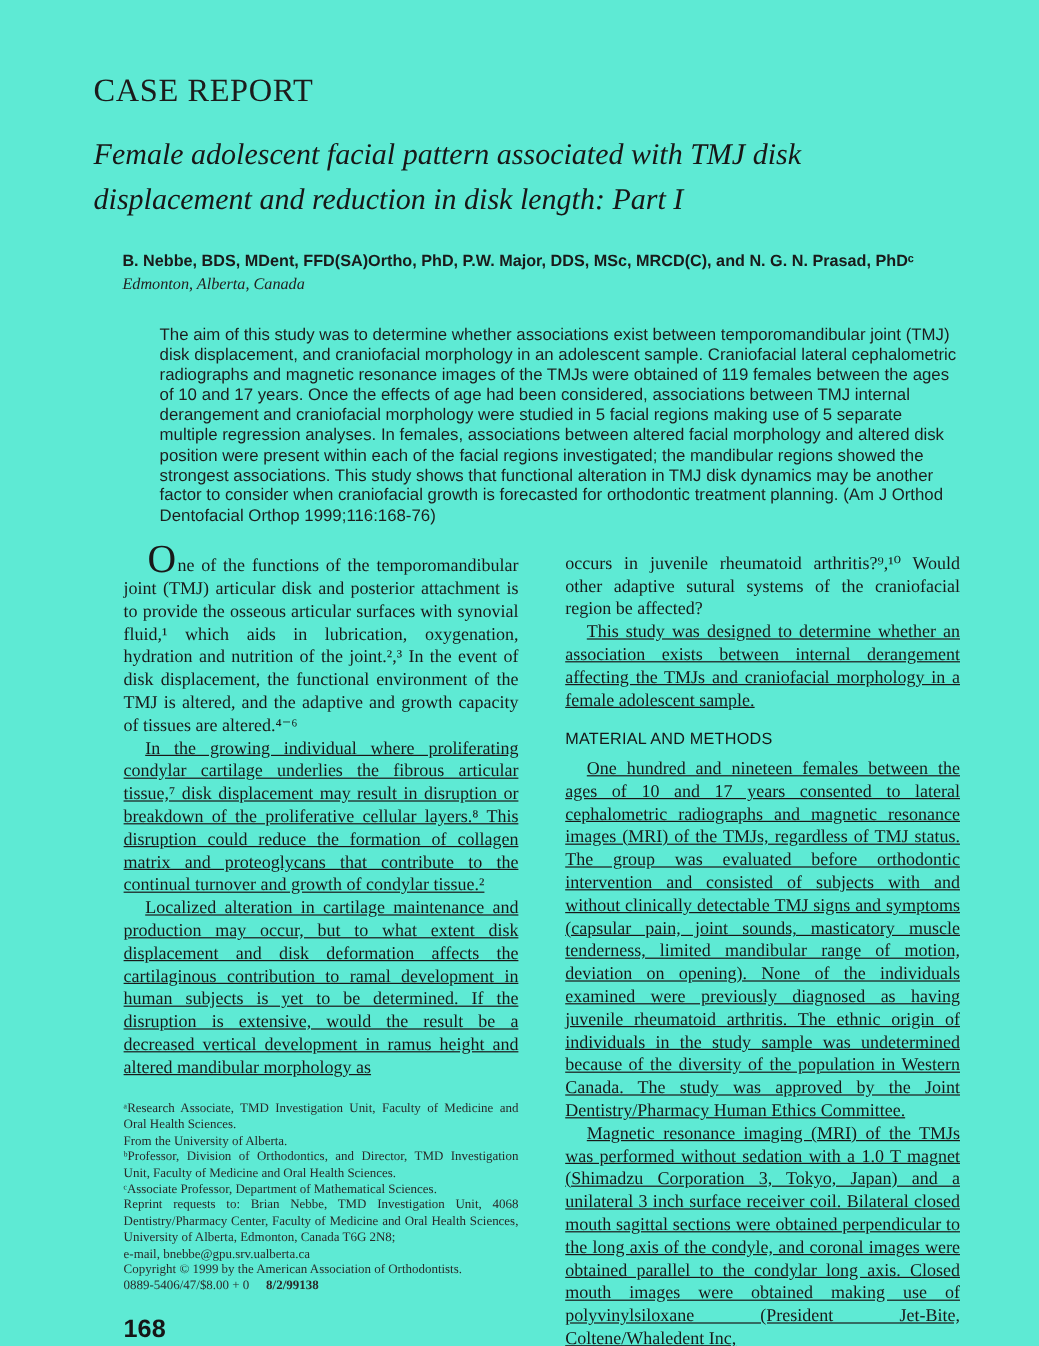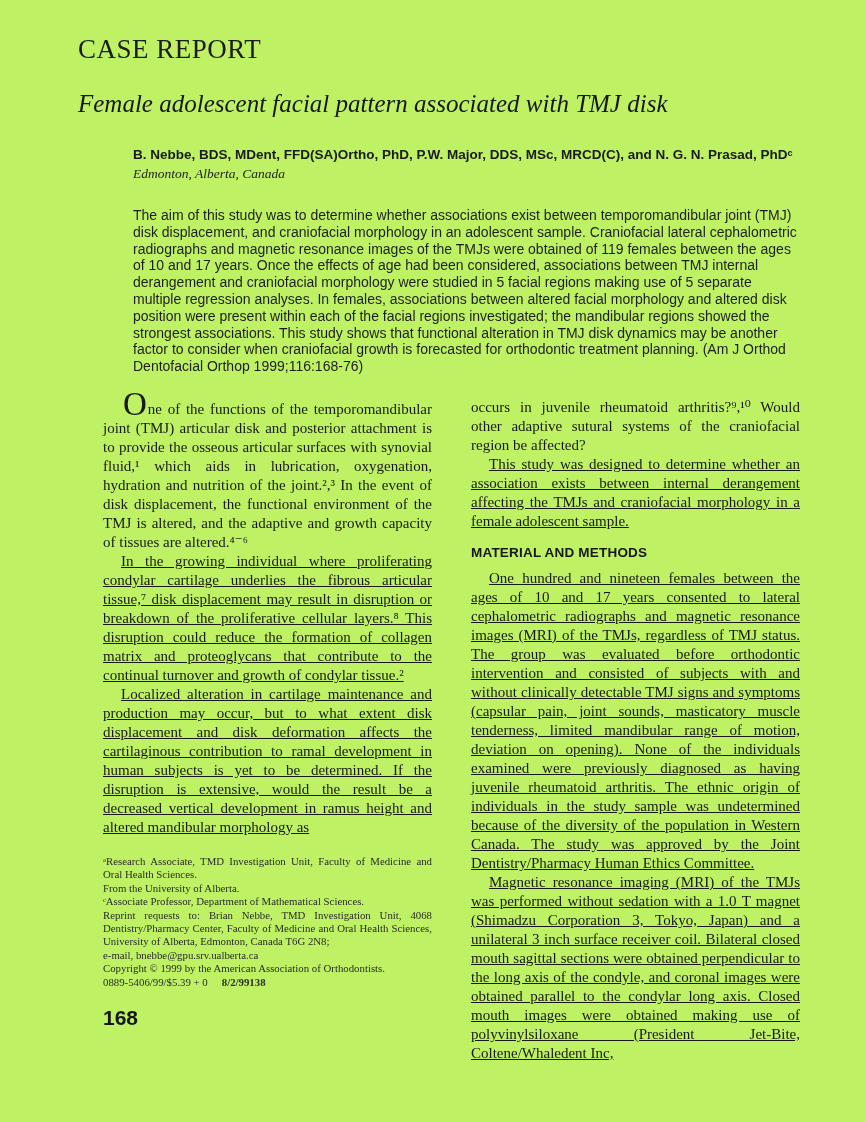--- a/index.html
+++ b/index.html
@@ -1,45 +1,45 @@
 <!DOCTYPE html>
 <html><head>
 <meta charset="utf-8">
 <style>
   * { margin: 0; padding: 0; box-sizing: border-box; }
   html, body { background: #e9e9e7; }
   .page {
     width: 866px;
     height: 1122px;
     margin: 0 auto;
-    background: #bef264;
+    background: #5eead4;
     color: #1b1b1b;
     position: relative;
-    padding: 34px 66px 0 78px;
+    padding: 60px 66px 0 78px;
     overflow: hidden;
     font-family: "Liberation Serif", "DejaVu Serif", serif;
   }
   .kicker {
     font-family: "Liberation Serif", "DejaVu Serif", serif;
     font-size: 27px;
     letter-spacing: 0.5px;
     color: #1c1c1c;
   }
   .title {
     margin-top: 20px;
     font-family: "Liberation Serif", "DejaVu Serif", serif;
     font-style: italic;
     font-weight: normal;
     font-size: 25px;
     line-height: 37px;
     color: #171717;
   }
   .meta {
     margin-top: 24px;
-    margin-left: 55px;
+    margin-left: 24px;
   }
   .authors {
     font-family: "Liberation Sans", "DejaVu Sans", sans-serif;
     font-weight: bold;
     font-size: 13.5px;
     line-height: 17px;
     color: #1a1a1a;
   }
   .affiliation {
     font-style: italic;
@@ -73,21 +73,21 @@
   .bp.first { text-indent: 20px; }
   .raised-cap {
     font-size: 33px;
     line-height: 10px;
     letter-spacing: 1px;
     position: relative;
     top: 1px;
   }
   .section-heading {
     font-family: "Liberation Sans", "DejaVu Sans", sans-serif;
-    font-weight: bold;
+    font-weight: normal;
     font-size: 13.5px;
     letter-spacing: 0.2px;
     margin: 14px 0 9px 0;
     color: #171717;
   }
   .footnotes {
     margin-top: 18px;
     font-size: 10.8px;
     line-height: 13.4px;
     text-align: justify;
@@ -105,44 +105,46 @@
 </style>
 </head>
 <body>
 
 <div class="page">
 
   <div class="kicker">CASE REPORT</div>
 
   <h1 class="title">
     <div>Female adolescent facial pattern associated with TMJ disk</div>
+    <div>displacement and reduction in disk length: Part I</div>
   </h1>
 
   <div class="meta">
     <div class="authors">B. Nebbe, BDS, MDent, FFD(SA)Ortho, PhD, P.W. Major, DDS, MSc, MRCD(C), and N. G. N. Prasad, PhDᶜ</div>
     <div class="affiliation">Edmonton, Alberta, Canada</div>
   </div>
 
   <div class="abstract">The aim of this study was to determine whether associations exist between temporomandibular joint (TMJ) disk displacement, and craniofacial morphology in an adolescent sample. Craniofacial lateral cephalometric radiographs and magnetic resonance images of the TMJs were obtained of 119 females between the ages of 10 and 17 years. Once the effects of age had been considered, associations between TMJ internal derangement and craniofacial morphology were studied in 5 facial regions making use of 5 separate multiple regression analyses. In females, associations between altered facial morphology and altered disk position were present within each of the facial regions investigated; the mandibular regions showed the strongest associations. This study shows that functional alteration in TMJ disk dynamics may be another factor to consider when craniofacial growth is forecasted for orthodontic treatment planning. (Am J Orthod Dentofacial Orthop 1999;116:168-76)</div>
 
   <div class="columns">
 
     <div class="col">
       <p class="bp first"><span class="raised-cap">O</span><span>ne of the functions of the temporomandibular joint (TMJ) articular disk and posterior attachment is to provide the osseous articular surfaces with synovial fluid,¹ which aids in lubrication, oxygenation, hydration and nutrition of the joint.²,³ In the event of disk displacement, the functional environment of the TMJ is altered, and the adaptive and growth capacity of tissues are altered.⁴⁻⁶</span></p>
       <p class="bp indent">In the growing individual where proliferating condylar cartilage underlies the fibrous articular tissue,⁷ disk displacement may result in disruption or breakdown of the proliferative cellular layers.⁸ This disruption could reduce the formation of collagen matrix and proteoglycans that contribute to the continual turnover and growth of condylar tissue.²</p>
       <p class="bp indent">Localized alteration in cartilage maintenance and production may occur, but to what extent disk displacement and disk deformation affects the cartilaginous contribution to ramal development in human subjects is yet to be determined. If the disruption is extensive, would the result be a decreased vertical development in ramus height and altered mandibular morphology as</p>
 
       <div class="footnotes">
         <span class="fn">ᵃResearch Associate, TMD Investigation Unit, Faculty of Medicine and Oral Health Sciences.</span>
         <span class="fn">From the University of Alberta.</span>
+        <span class="fn">ᵇProfessor, Division of Orthodontics, and Director, TMD Investigation Unit, Faculty of Medicine and Oral Health Sciences.</span>
         <span class="fn">ᶜAssociate Professor, Department of Mathematical Sciences.</span>
         <span class="fn">Reprint requests to: Brian Nebbe, TMD Investigation Unit, 4068 Dentistry/Pharmacy Center, Faculty of Medicine and Oral Health Sciences, University of Alberta, Edmonton, Canada T6G 2N8;</span>
         <span class="fn">e-mail, bnebbe@gpu.srv.ualberta.ca</span>
         <span class="fn">Copyright © 1999 by the American Association of Orthodontists.</span>
-        <span class="fn fn-issn"><span>0889-5406/99/$5.39 + 0</span><span class="code">8/2/99138</span></span>
+        <span class="fn fn-issn"><span>0889-5406/47/$8.00 + 0</span><span class="code">8/2/99138</span></span>
       </div>
 
       <div class="page-number">168</div>
     </div>
 
     <div class="col">
       <p class="bp">occurs in juvenile rheumatoid arthritis?⁹,¹⁰ Would other adaptive sutural systems of the craniofacial region be affected?</p>
       <p class="bp indent">This study was designed to determine whether an association exists between internal derangement affecting the TMJs and craniofacial morphology in a female adolescent sample.</p>
       <h2 class="section-heading">MATERIAL AND METHODS</h2>
       <p class="bp indent">One hundred and nineteen females between the ages of 10 and 17 years consented to lateral cephalometric radiographs and magnetic resonance images (MRI) of the TMJs, regardless of TMJ status. The group was evaluated before orthodontic intervention and consisted of subjects with and without clinically detectable TMJ signs and symptoms (capsular pain, joint sounds, masticatory muscle tenderness, limited mandibular range of motion, deviation on opening). None of the individuals examined were previously diagnosed as having juvenile rheumatoid arthritis. The ethnic origin of individuals in the study sample was undetermined because of the diversity of the population in Western Canada. The study was approved by the Joint Dentistry/Pharmacy Human Ethics Committee.</p>

